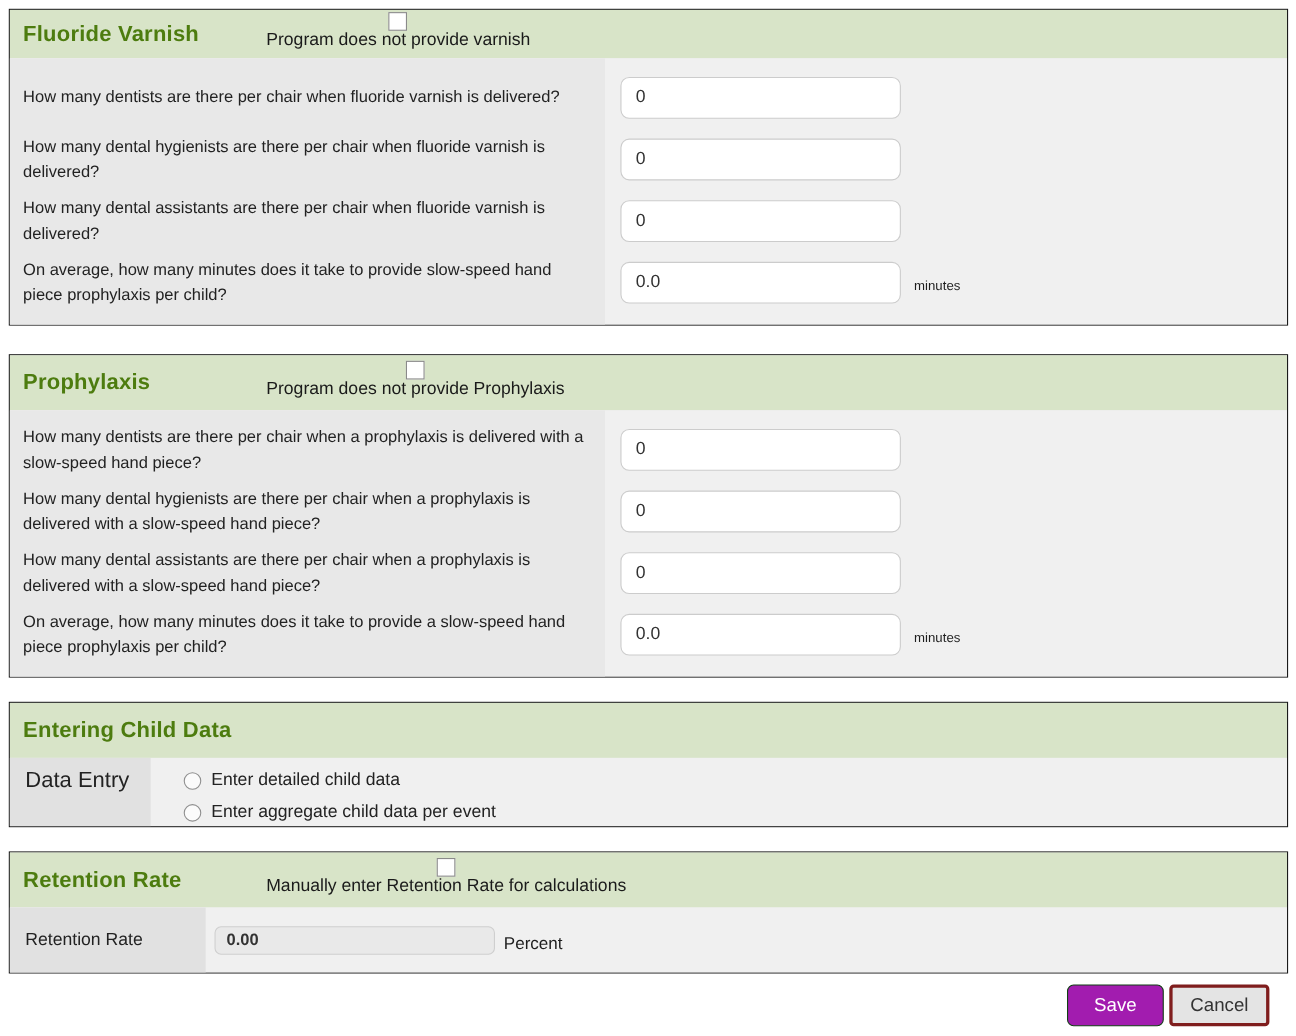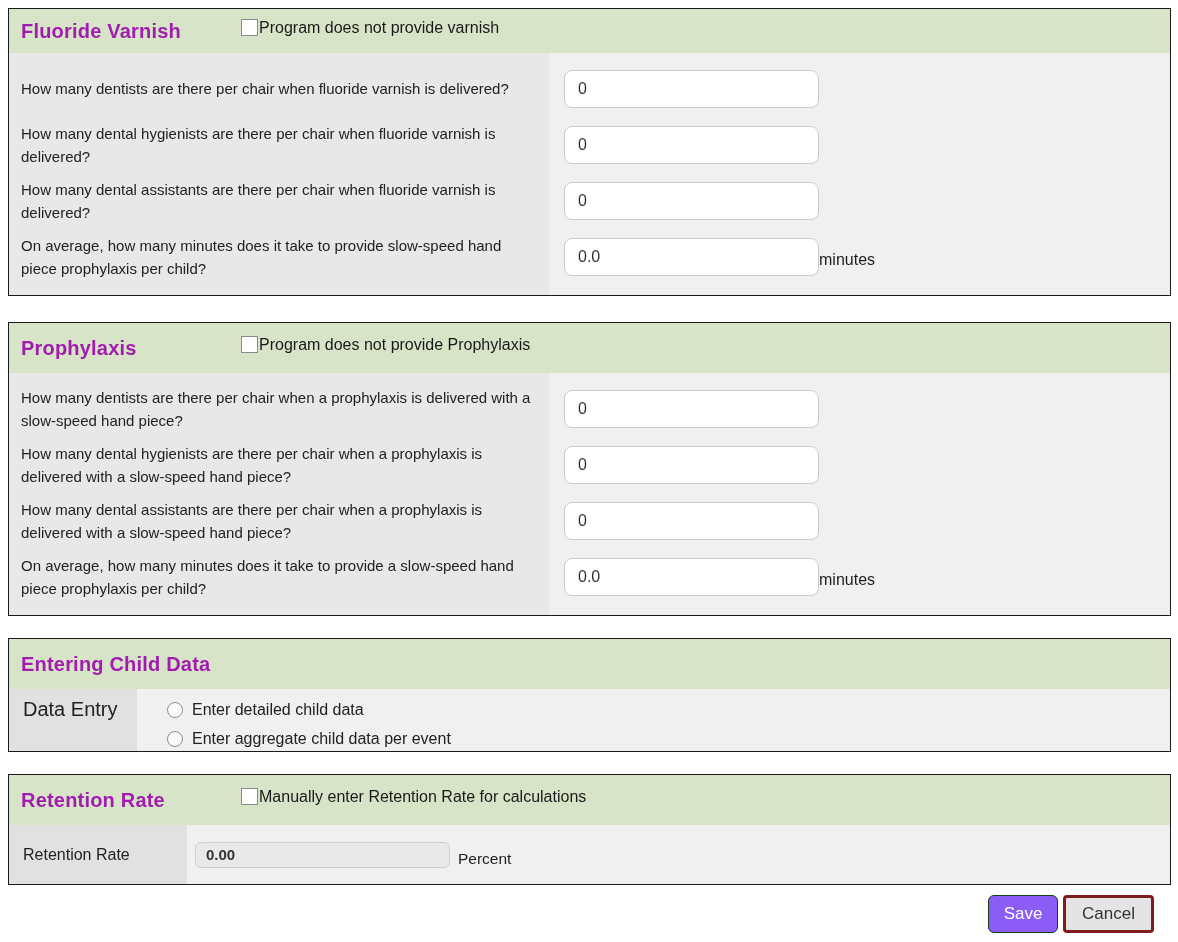--- a/index.html
+++ b/index.html
@@ -24,30 +24,31 @@
   .sec-header {
     background: #d8e4c8;
     display: flex;
     align-items: center;
   }
   .sec-header.tall { height: 50px; }
   #sec-fluoride .sec-header { height: 44px; }
   .sec-title {
     font-size: 20px;
     font-weight: bold;
-    color: #a21caf;
+    color: #4d7c0f;
     padding-left: 12px;
     width: 232px;
     flex: 0 0 auto;
     letter-spacing: 0.2px;
   }
   .hdr-check {
     display: flex;
-    align-items: flex-start;
+    align-items: center;
     margin-top: -6px;
+    flex-direction: column;
   }
   .checkbox {
     width: 17px; height: 17px;
     background: #ffffff;
     border: 1px solid #8a8a8a;
     flex: 0 0 auto;
   }
   .hdr-check-label {
     font-size: 16px;
     color: #1a1a1a;
@@ -93,22 +94,23 @@
     background: #ffffff;
     border: 1px solid #cccccc;
     border-radius: 8px;
     font-family: "Liberation Sans", "DejaVu Sans", sans-serif;
     font-size: 16px;
     color: #333333;
     padding: 0 0 0 13px;
     outline: none;
   }
   .unit-label {
-    font-size: 16px;
+    font-size: 12px;
     color: #1e1e1e;
+    margin-left: 12px;
     padding-top: 6px;
   }
 
   
   .cd-body {
     position: relative;
     background: #f0f0f0;
     height: 62px;
   }
   .cd-body::before {
@@ -201,22 +203,22 @@
     padding-right: 24px;
     gap: 5px;
   }
   .btn {
     height: 38px;
     font-family: "Liberation Sans", "DejaVu Sans", sans-serif;
     font-size: 17px;
     cursor: pointer;
   }
   .btn-save {
-    width: 70px;
-    background: #8b5cf6;
+    width: 88px;
+    background: #a21caf;
     color: #ffffff;
     border: 1px solid #113f14;
     border-radius: 6px;
   }
   .btn-cancel {
     width: 91px;
     background: #e4e4e4;
     color: #333333;
     border: 3px solid #7f1d1d;
     border-radius: 4px;

